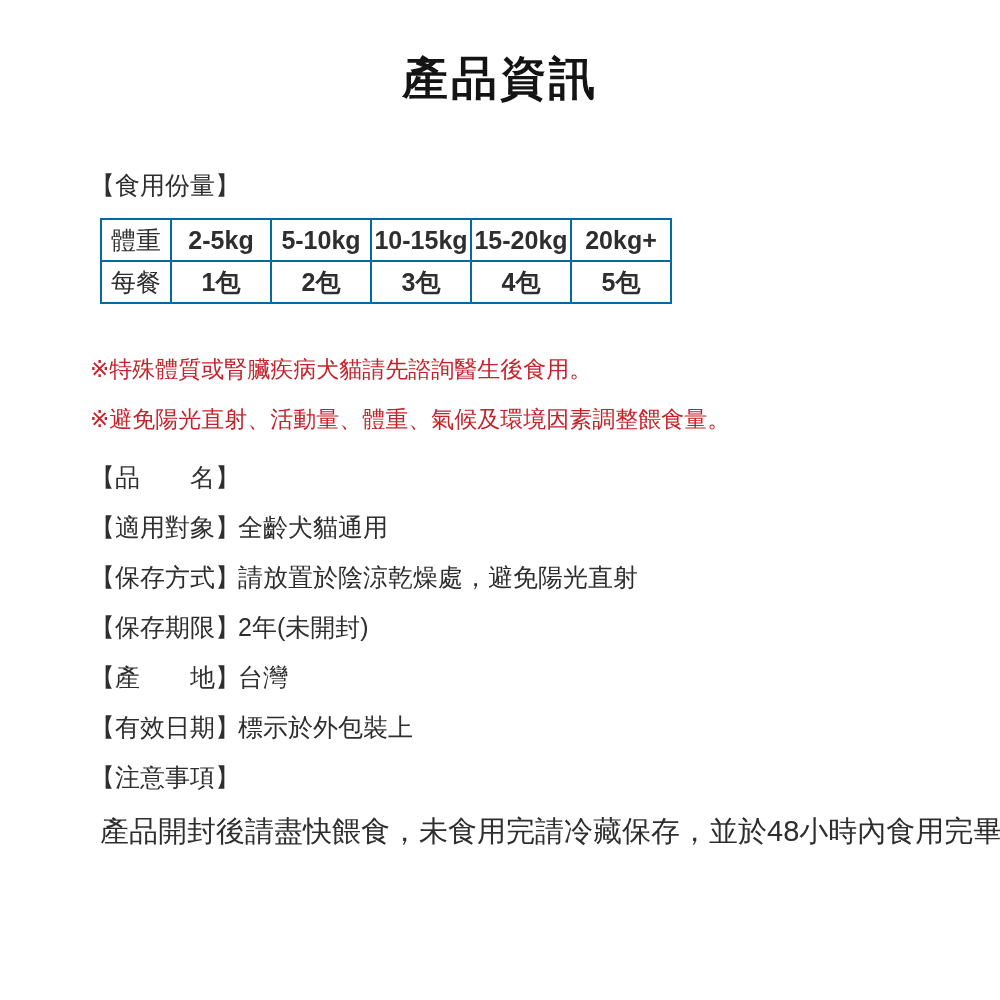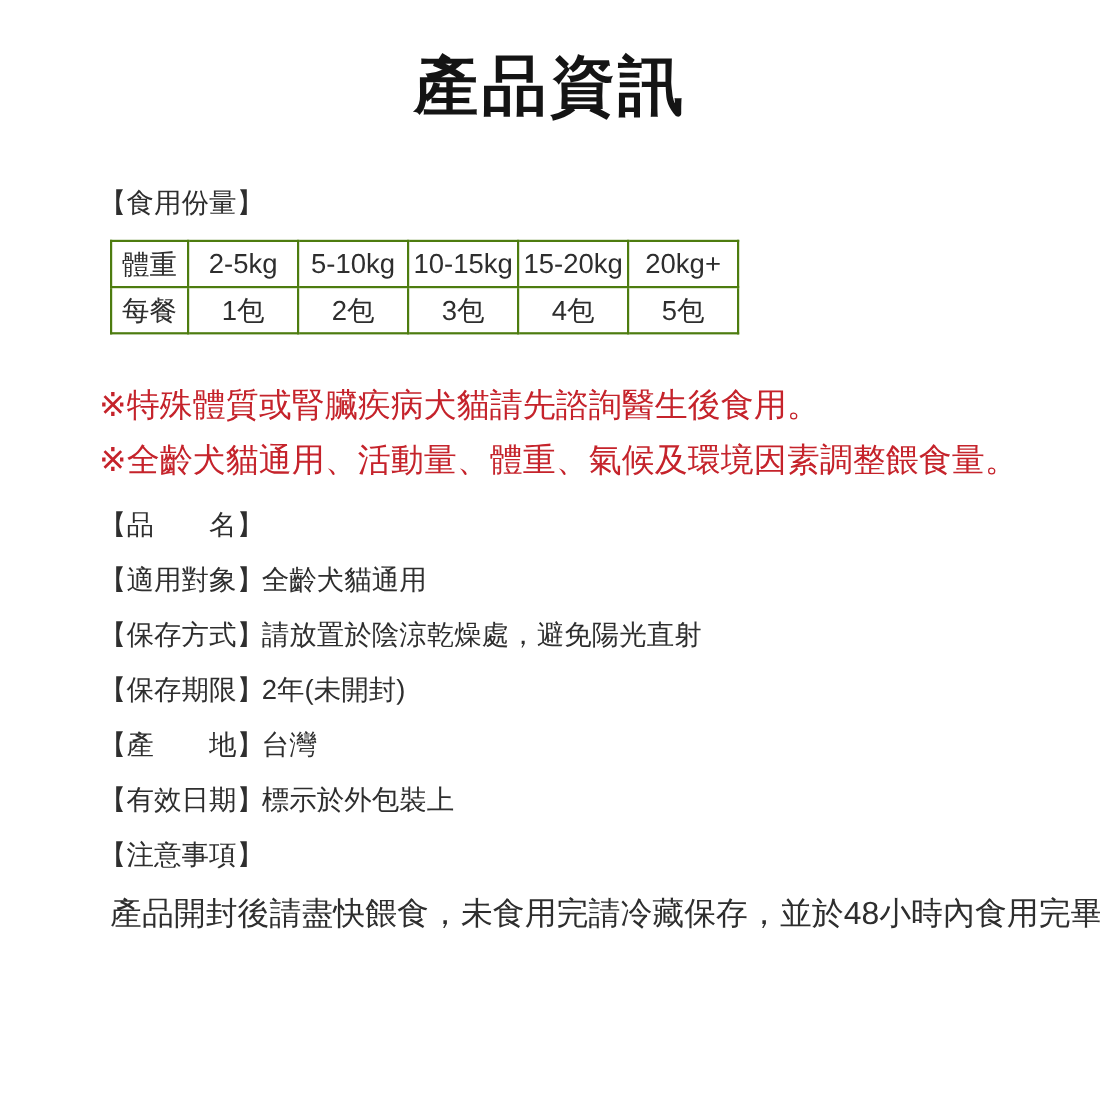--- a/index.html
+++ b/index.html
@@ -10,54 +10,54 @@
   body {
     width: 1000px;
     height: 1000px;
     font-family: "Liberation Sans", "DejaVu Sans", sans-serif;
     color: #2e2e2e;
     overflow: hidden;
   }
   .title {
     margin: 52px 0 0 0;
     text-align: center;
-    font-size: 59px;
+    font-size: 46px;
     font-weight: 700;
     color: #141414;
     letter-spacing: 3px;
     line-height: 52px;
   }
   .section-label {
     margin: 66px 13px 0 90px;
     font-size: 25px;
     line-height: 30px;
     color: #2e2e2e;
   }
   table.serving-table {
     border-collapse: collapse;
     margin: 18px 0 0 100px;
     table-layout: fixed;
   }
   table.serving-table th,
   table.serving-table td {
-    border: 2px solid #4d7c0f;
+    border: 2px solid #0369a1;
     height: 40px;
     padding: 0;
     text-align: center;
     vertical-align: middle;
     font-size: 25px;
     font-weight: 400;
     color: #2e2e2e;
     white-space: nowrap;
   }
   table.serving-table .col-head { width: 68px; }
-  table.serving-table .col-val  { width: 98px; }
+  table.serving-table .col-val  { width: 98px; font-weight: bold; }
   .red-note {
     margin: 0 0 0 90px;
-    font-size: 30px;
+    font-size: 23px;
     line-height: 26px;
     white-space: nowrap;
   }
   .red-note.first  { margin-top: 52px; }
   .red-note.second { margin-top: 24px; }
   .info-row {
     display: flex;
     margin: 24px 0 0 90px;
     font-size: 25px;
     line-height: 26px;
@@ -101,21 +101,21 @@
     <td class="col-val">1包</td>
     <td class="col-val">2包</td>
     <td class="col-val">3包</td>
     <td class="col-val">4包</td>
     <td class="col-val">5包</td>
   </tr>
 </tbody>
   </table>
 
 <div class="red-note first" style="color: rgb(197, 35, 43);">※特殊體質或腎臟疾病犬貓請先諮詢醫生後食用。</div>
-<div class="red-note second" style="color: rgb(197, 35, 43);">※全齡犬貓通用、活動量、體重、氣候及環境因素調整餵食量。</div>
+<div class="red-note second" style="color: rgb(197, 35, 43);">※避免陽光直射、活動量、體重、氣候及環境因素調整餵食量。</div>
 
 <div>
   <div class="info-row first">
     <span class="info-label">【品　　名】</span>
   </div>
   <div class="info-row">
     <span class="info-label">【適用對象】</span>
     <span class="info-value">全齡犬貓通用</span>
   </div>
   <div class="info-row">

